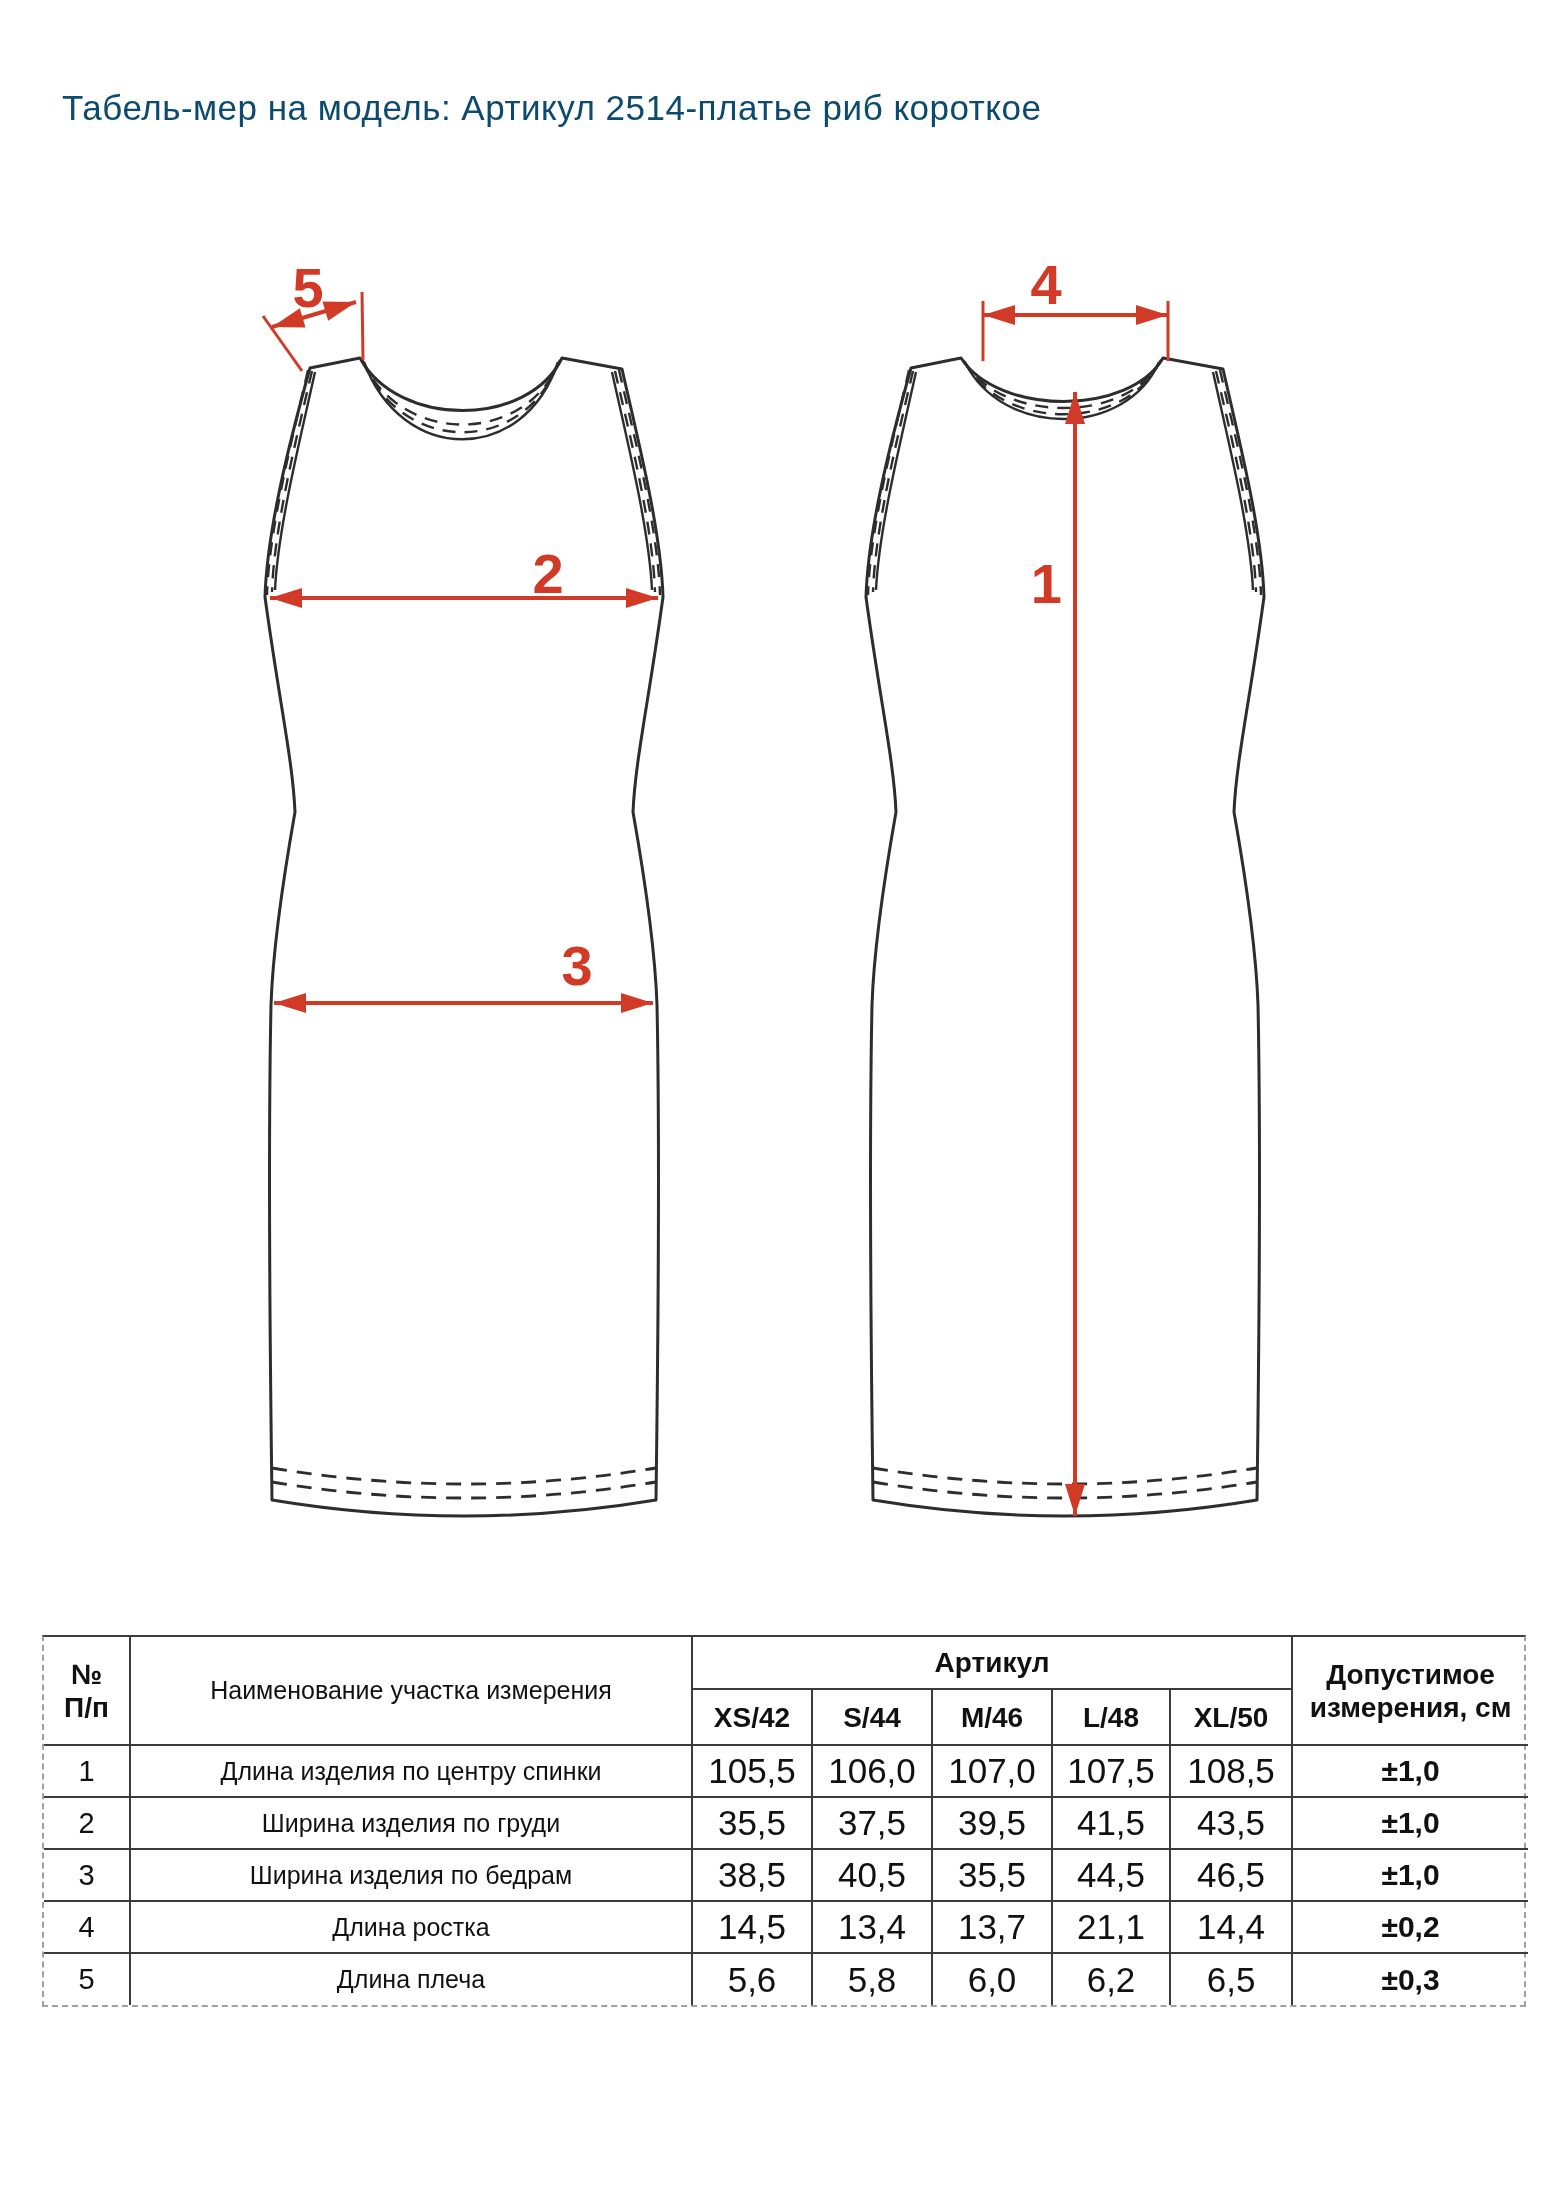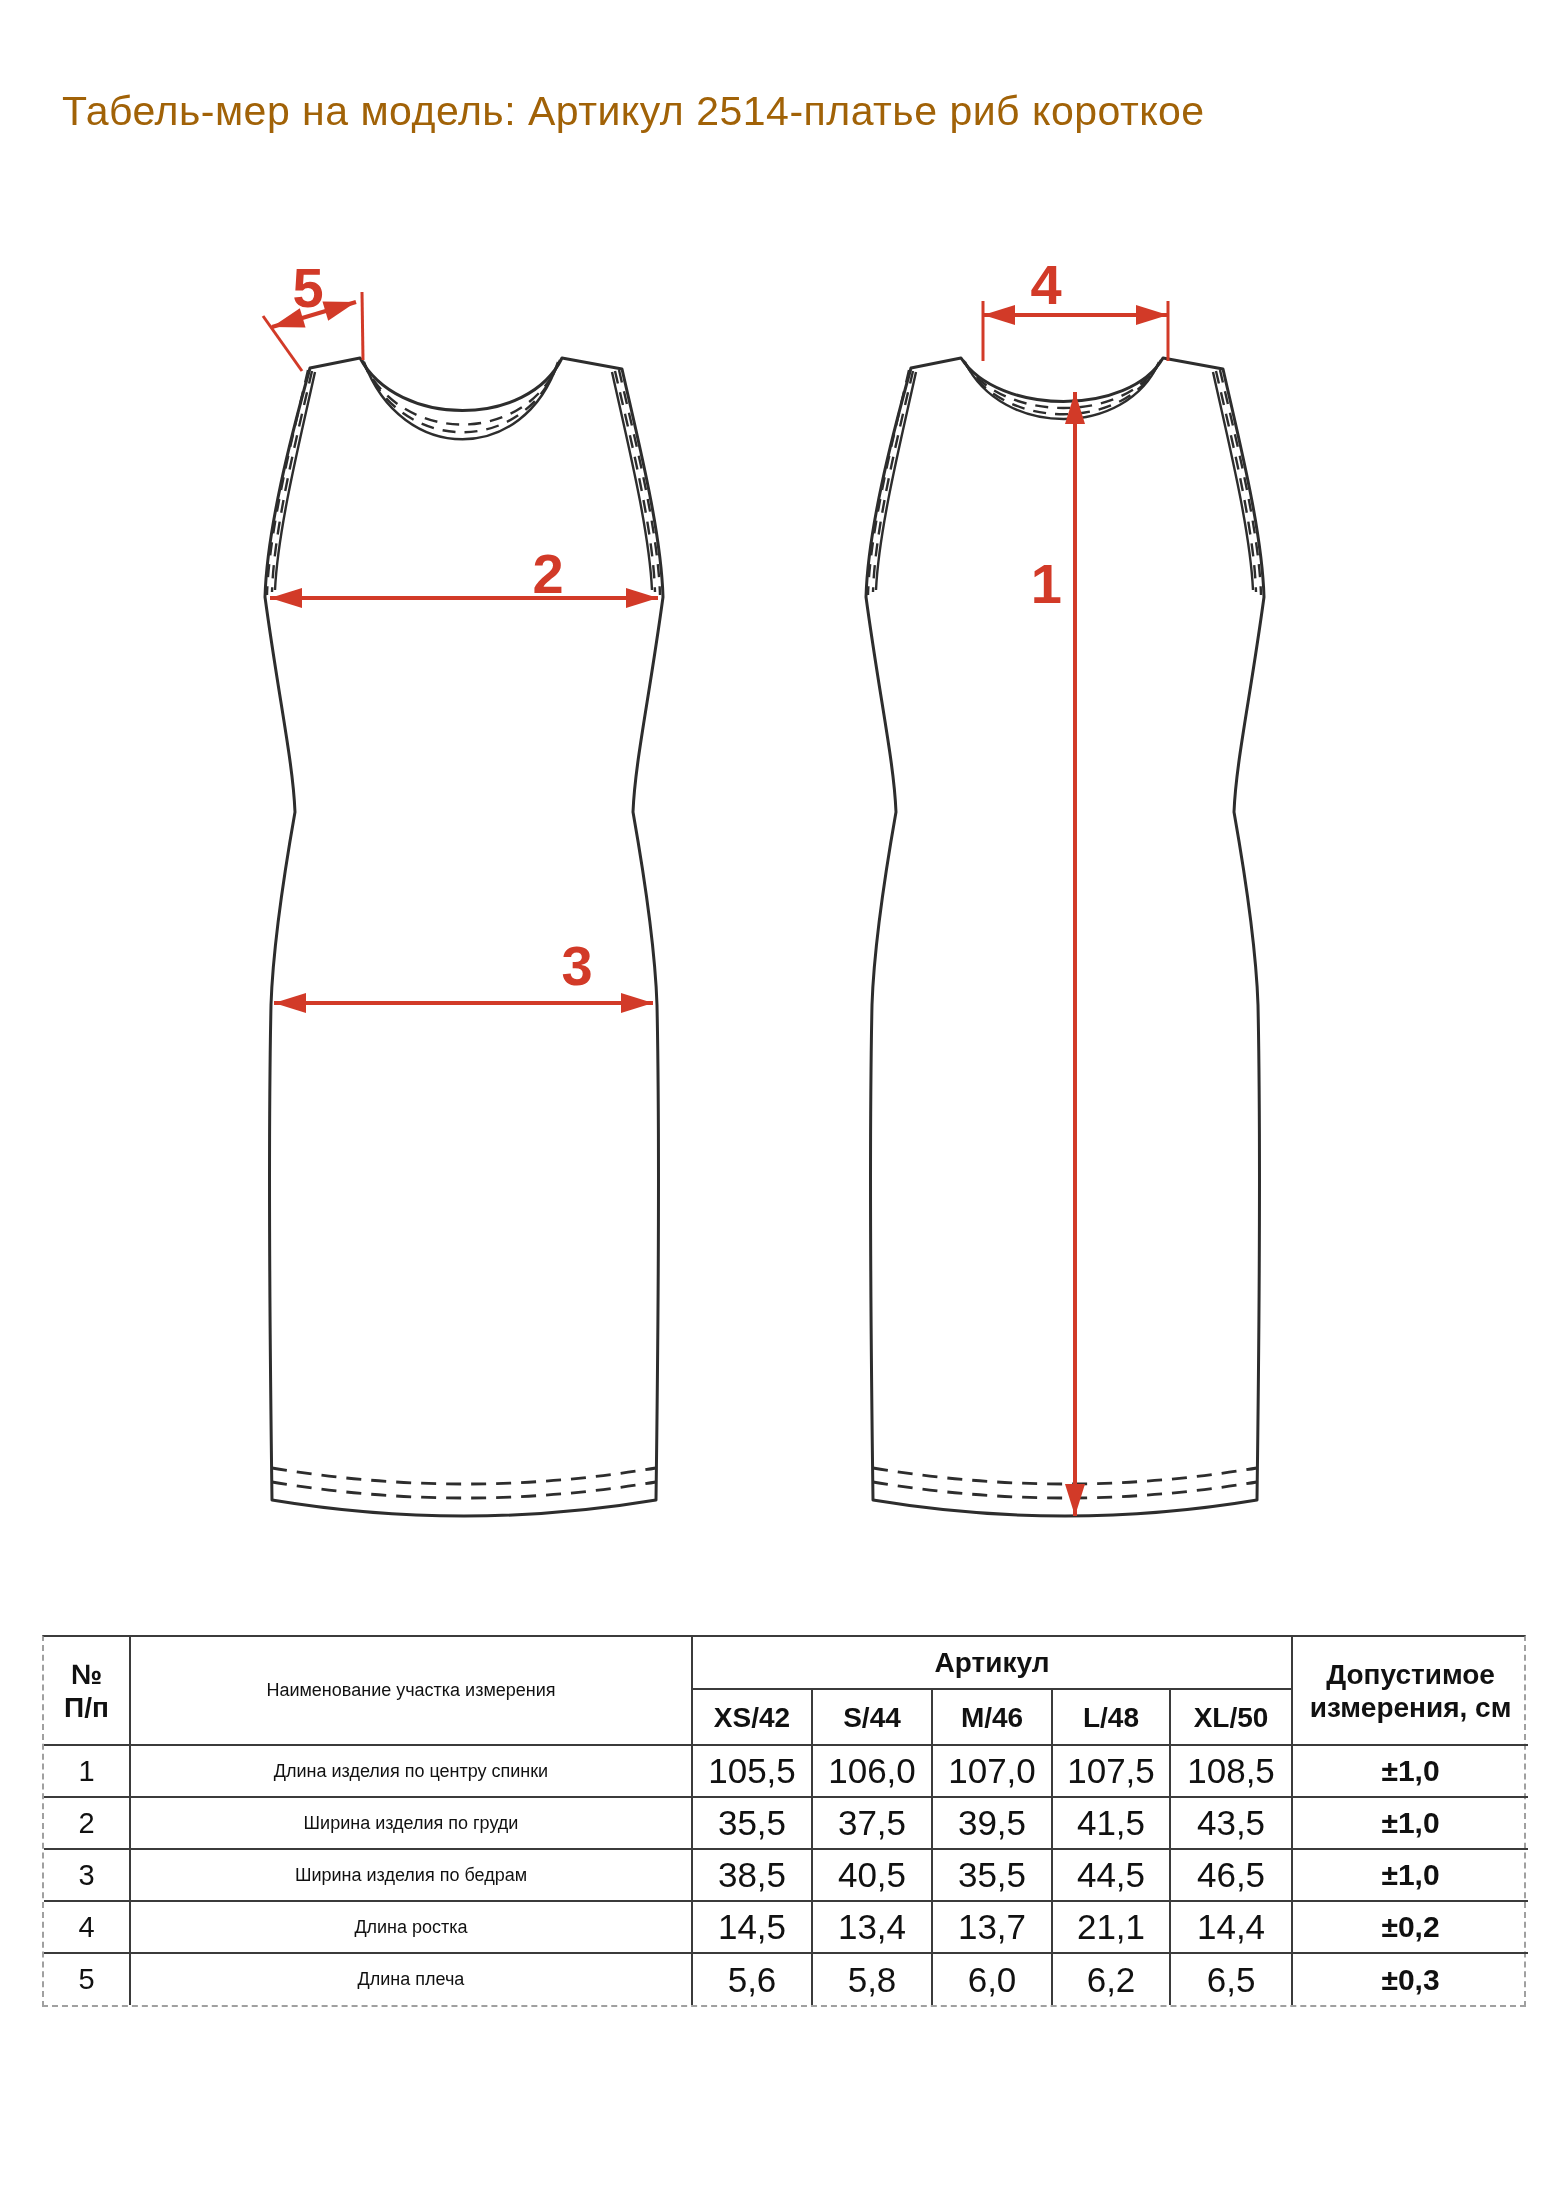--- a/index.html
+++ b/index.html
@@ -14,22 +14,22 @@
     width:1542px;height:2200px;
     background:#ffffff;
     font-family:"Liberation Sans","DejaVu Sans",sans-serif;
     position:relative;
     overflow:hidden;
   }
   .page{position:absolute;inset:0;}
   .title{
     position:absolute;left:62px;top:88px;
     margin:0;
-    font-size:41px;font-weight:400;
-    color:#a16207;
+    font-size:35px;font-weight:400;
+    color:#0c4a6e;
     letter-spacing:0.5px;
     white-space:nowrap;
     z-index:2;
   }
   .drawing{position:absolute;left:0;top:0;width:1542px;height:1600px;z-index:1;}
 
   
   .outline{fill:none;stroke:var(--line);stroke-width:3;stroke-linejoin:round;}
   .inner{fill:none;stroke:var(--line);stroke-width:2.4;}
   .stitch{fill:none;stroke:var(--line);stroke-width:2.8;stroke-dasharray:15 10;}
@@ -72,21 +72,21 @@
   col.c-num{width:86px;}
   col.c-name{width:562px;}
   col.c-sz{width:120px;}
   col.c-sz4{width:118px;}
   col.c-sz5{width:122px;}
   col.c-tol{width:236px;}
   tr.hdr1{height:52px;}
   tr.hdr2{height:56px;}
   tr.data{height:52px;}
   .h-bold{font-weight:700;font-size:28px;line-height:33px;}
-  .cell-name{text-align:left;padding-left:12px;font-size:18px;font-weight:400;}
+  .cell-name{text-align:left;padding-left:12px;font-size:25px;font-weight:400;}
   .cell-num{font-size:29px;font-weight:400;}
   .cell-val{font-size:35px;font-weight:400;}
   .cell-tol{font-size:30px;font-weight:700;margin-top:12px;}
 </style>
 </head>
 <body>
 
 <div class="page">
 
   <h1 class="title">Табель-мер на модель: Артикул 2514-платье риб короткое</h1>

